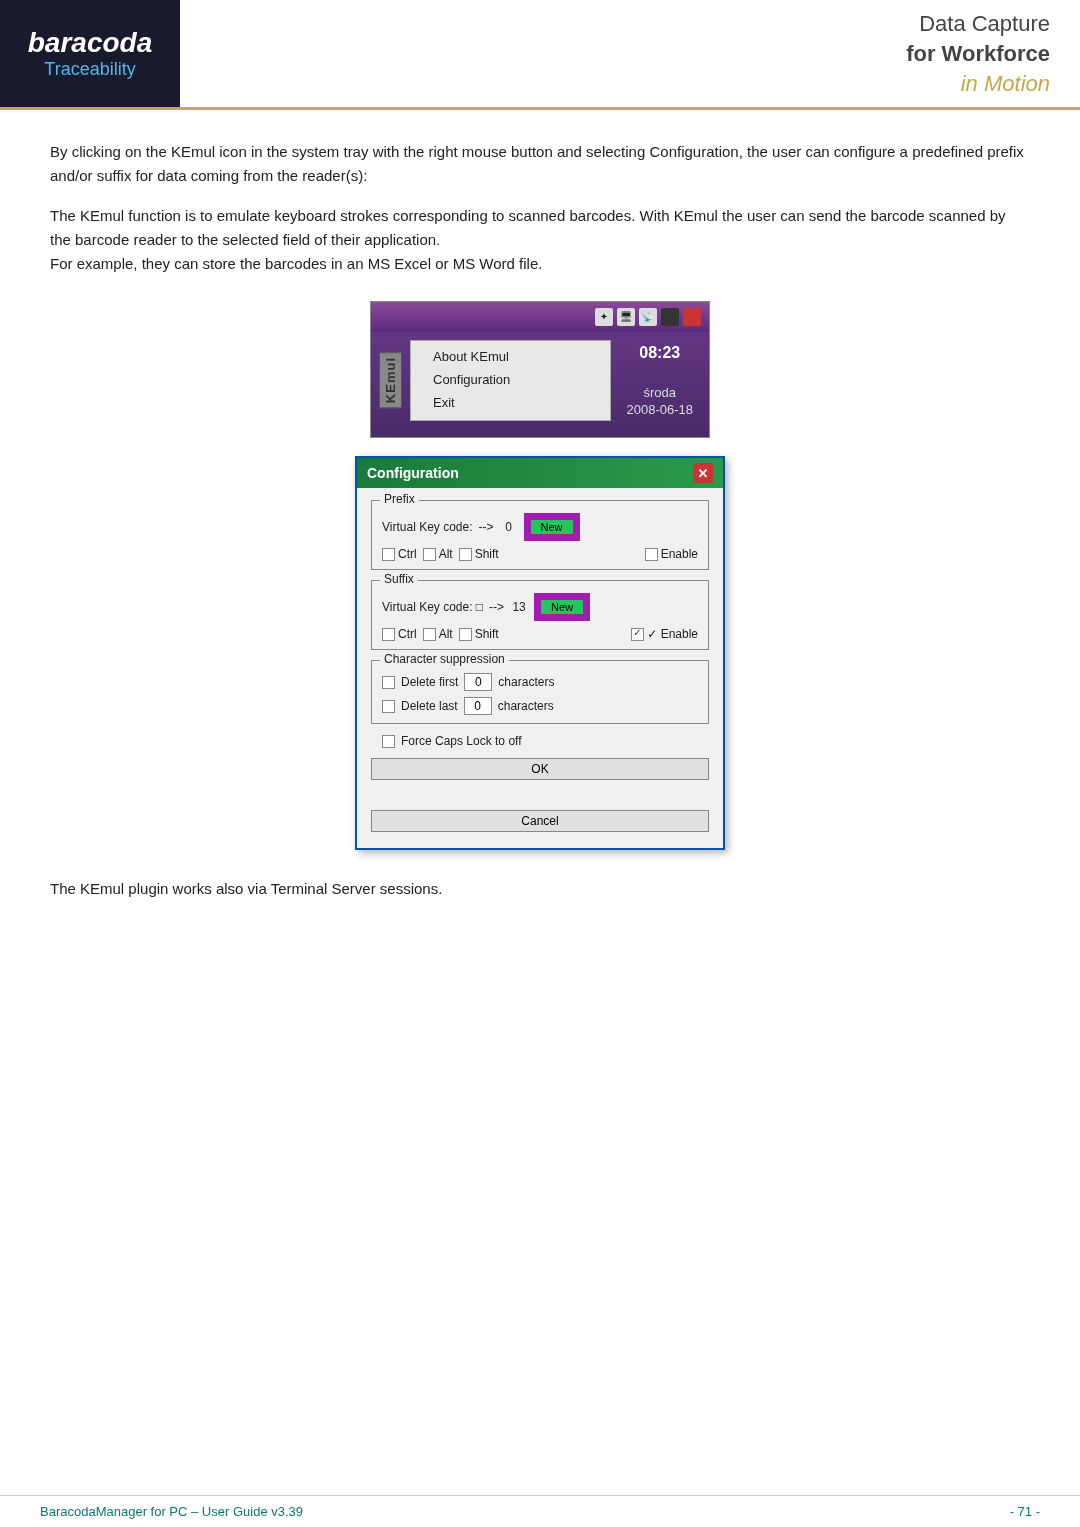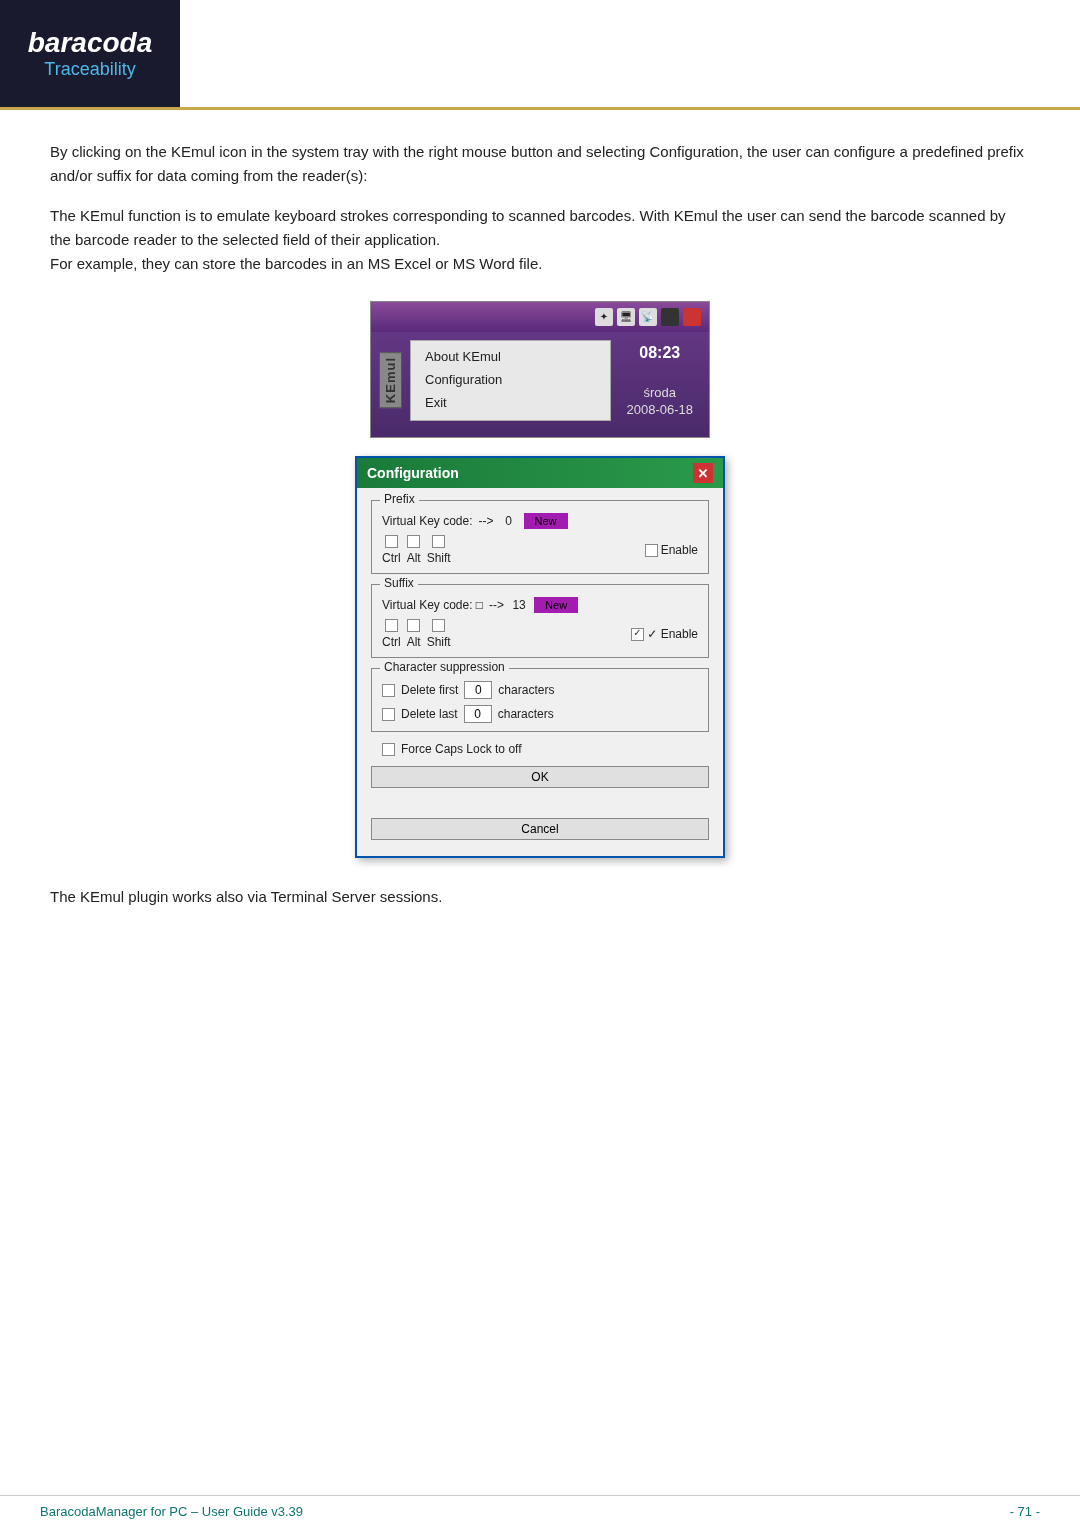--- a/index.html
+++ b/index.html
@@ -145,21 +145,21 @@
       font-size: 13px;
       font-weight: bold;
       padding: 4px 3px;
       letter-spacing: 1px;
       border: 1px solid #555;
     }
     .tray-menu {
       background: #e8e8e8;
       border: 1px solid #aaa;
       flex: 1;
-      padding: 4px 0;
+      padding: 4px 8px;
     }
     .tray-menu-item {
       padding: 4px 14px;
       font-size: 13px;
       color: #222;
       cursor: default;
     }
     .tray-right {
       display: flex;
       flex-direction: column;
@@ -234,33 +234,32 @@
       display: flex;
       align-items: center;
       gap: 6px;
       margin-top: 6px;
       font-size: 12px;
     }
     .vk-label { color: #222; min-width: 90px; }
     .vk-arrow { color: #222; }
     .vk-value { min-width: 18px; text-align: center; color: #222; }
     .new-btn {
-      background: #a21caf;
-      border: 1px solid #a21caf;
+      background: #22c55e;
+      border: 7px solid #a21caf;
       font-size: 11px;
       padding: 1px 10px;
       cursor: pointer;
       color: #000;
     }
     .checkbox-wrap {
       display: flex;
       align-items: center;
       gap: 3px;
       font-size: 12px;
-      flex-direction: column;
     }
     .cb {
       width: 13px;
       height: 13px;
       border: 1px solid #888;
       background: #fff;
       display: inline-block;
       position: relative;
     }
     .cb.checked::after {
@@ -348,20 +347,25 @@
 <body>
 
 <div class="page-wrapper">
 
   <div class="header">
     <div class="header-logo">
       <div class="logo-inner">
         <div class="logo-text-baracoda">baracoda</div>
         <div class="logo-text-trace">Traceability</div>
       </div>
+    </div>
+    <div class="header-tagline">
+      <div class="tagline-line">Data Capture</div>
+      <div class="tagline-line bold">for Workforce</div>
+      <div class="tagline-line italic">in Motion</div>
     </div>
   </div>
 
   <div class="content">
 
     <div class="body-text">By clicking on the KEmul icon in the system tray with the right mouse button and selecting Configuration, the user can configure a predefined prefix and/or suffix for data coming from the reader(s):</div>
     <div class="body-text" style="white-space: pre-line;">The KEmul function is to emulate keyboard strokes corresponding to scanned barcodes. With KEmul the user can send the barcode scanned by the barcode reader to the selected field of their application.
 For example, they can store the barcodes in an MS Excel or MS Word file.</div>
 
     <div class="screenshot-area">

